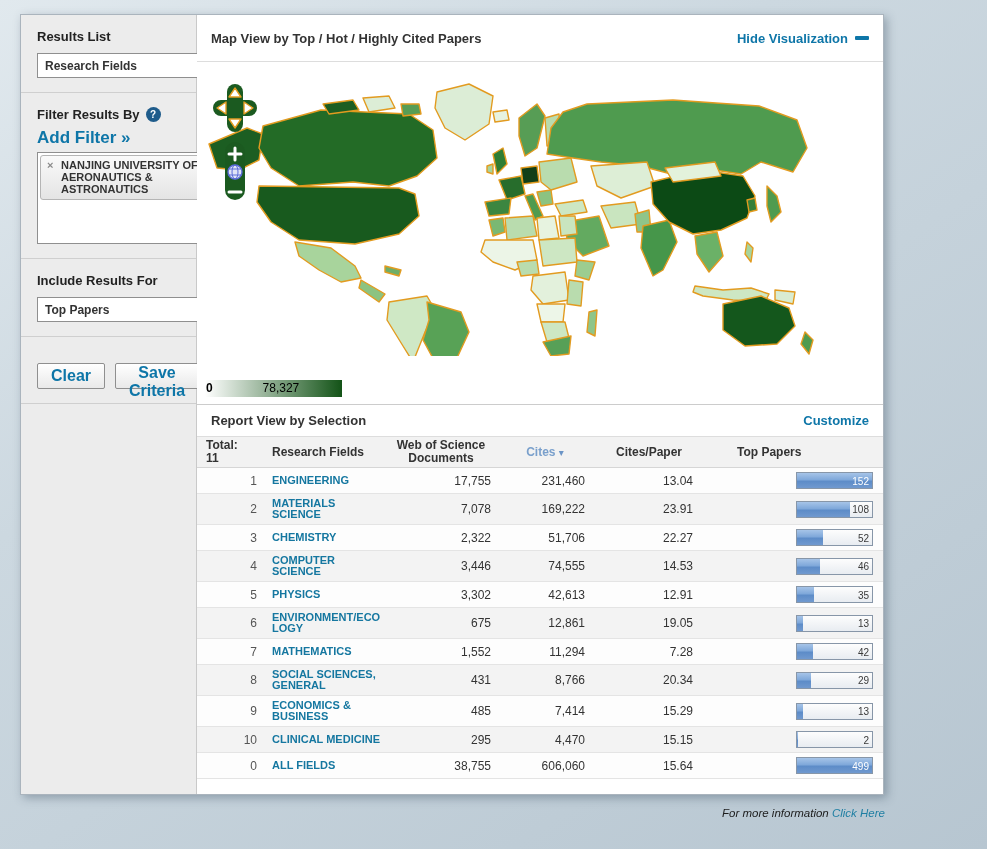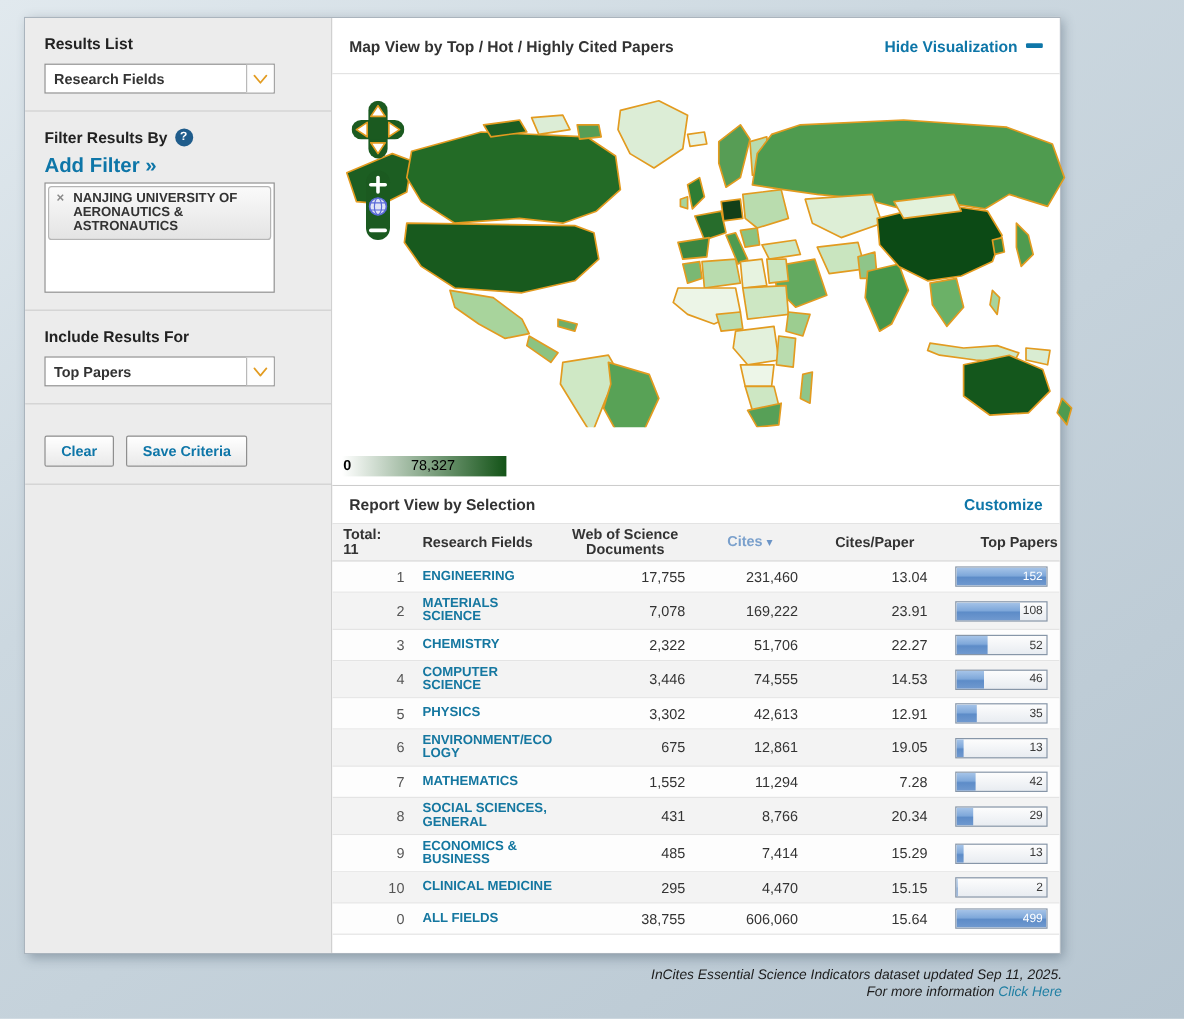--- a/index.html
+++ b/index.html
@@ -9,21 +9,21 @@
     background:linear-gradient(145deg,#e1e9ee 0%,#ccd8e0 35%,#b7c6d1 100%);
     position:relative; color:#333;
   }
   .panel {
     position:absolute; left:20px; top:14px; width:864px; height:781px;
     background:#fff; border:1px solid #aab4bd;
     box-shadow:3px 3px 9px rgba(40,60,80,.35);
     display:flex;
   }
   
-  .sidebar { width:256px; background:#ececec; border-right:1px solid #c9c9c9; display:flex; flex-direction:column; }
+  .sidebar { width:176px; background:#ececec; border-right:1px solid #c9c9c9; display:flex; flex-direction:column; }
   .side-sec { padding:14px 14px 14px 16px; border-bottom:1px solid #cfcfcf; }
   .side-sec:last-child { border-bottom:none; flex:1; }
   .side-label { font-size:13px; font-weight:bold; color:#222; margin-bottom:9px; }
   .dropdown {
     width:192px; height:25px; background:#fff; border:1px solid #8f8f8f;
     display:flex; align-items:center; cursor:pointer;
   }
   .dropdown .dd-text { flex:1; font-size:12px; font-weight:bold; color:#333; padding-left:7px; }
   .dd-arrow { width:23px; height:100%; border-left:1px solid #b9b9b9; display:flex; align-items:center; justify-content:center; background:#fdfdfd; }
   .filter-title-row { display:flex; align-items:center; gap:6px; margin-bottom:6px; }
@@ -35,21 +35,21 @@
   .add-filter { font-size:17px; font-weight:bold; color:#0e76a8; cursor:pointer; display:inline-block; margin-bottom:4px; }
   .filter-box { width:192px; height:92px; background:#fff; border:1px solid #8f8f8f; padding:2px; }
   .filter-tag {
     background:linear-gradient(#fafafa,#e4e4e4); border:1px solid #b5b5b5; border-radius:3px;
     padding:3px 6px 4px 20px; position:relative; font-size:11px; font-weight:bold; color:#333; line-height:12px;
   }
   .tag-x { position:absolute; left:6px; top:3px; color:#8a8a8a; font-size:11px; font-weight:bold; cursor:pointer; }
   .btn-row { display:flex; gap:10px; padding-top:12px; }
   .btn {
     height:26px; padding:0 13px; border:1px solid #8f8f8f; border-radius:2px;
-    background:linear-gradient(#ffffff,#e9e9e9); font-size:12px; font-weight:bold;
+    background:linear-gradient(#ffffff,#e9e9e9); font-size:16px; font-weight:bold;
     color:#0e76a8; font-family:inherit; cursor:pointer;
   }
   
   .main { flex:1; display:flex; flex-direction:column; background:#fff; }
   .bar-header {
     height:47px; display:flex; align-items:center; justify-content:space-between;
     padding:0 14px; border-bottom:1px solid #ddd; flex:0 0 auto;
   }
   .bar-title { font-size:13px; font-weight:bold; color:#333; }
   .bar-link { font-size:13px; font-weight:bold; color:#0e76a8; cursor:pointer; display:flex; align-items:center; gap:7px; }
@@ -437,17 +437,16 @@
               <div class="barfill" data-interactable="false" style="width: 100%;"></div>
               <span class="barval on-fill" data-interactable="false">499</span>
             </div>
           </div>
         </div>
       </div>
   </div>
 </div>
 
 <div class="footer" data-interactable="false">
-  <div data-interactable="false">InCites Essential Science Indicators dataset updated Sep 11, 2025.</div>
   <div>
     <span data-interactable="false">For more information </span><a data-interactable="true">Click Here</a>
   </div>
 </div>
 
 </body></html>

